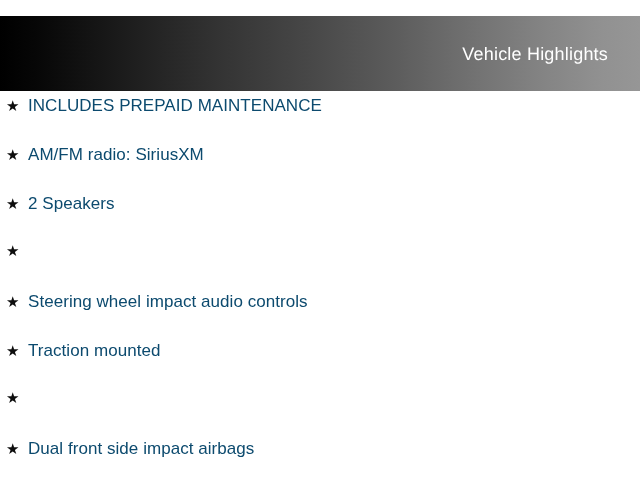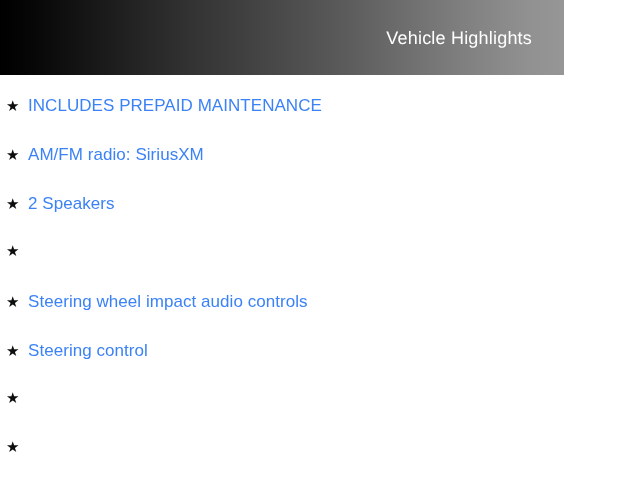--- a/index.html
+++ b/index.html
@@ -16,22 +16,22 @@
   .slide {
     position: relative;
     width: 640px;
     height: 480px;
     background: #ffffff;
     overflow: hidden;
   }
   .header-band {
     position: absolute;
     left: 0;
-    top: 0;
-    width: 564px;
+    top: 16px;
+    width: 640px;
     height: 75px;
     background: linear-gradient(to right, #000000 0%, #070707 6%, #1d1d1d 20%, #333333 34%, #474747 48%, #5b5b5b 61%, #707070 73%, #848484 85%, #919191 94%, #969696 100%);
     display: flex;
     align-items: center;
     justify-content: flex-end;
     box-sizing: border-box;
     padding-right: 32px;
   }
   .header-title {
     color: #ffffff;
@@ -74,21 +74,21 @@
   .bullet-star {
     display: inline-block;
     width: 22px;
     flex: 0 0 22px;
     color: #0d0d0d;
     font-size: 15px;
     line-height: 1;
     font-family: "DejaVu Sans", sans-serif;
   }
   .highlight-text {
-    color: #3b82f6;
+    color: #0c4a6e;
     font-family: "Liberation Sans", sans-serif;
     font-size: 17px;
     font-weight: 400;
     line-height: 1;
     letter-spacing: 0.05px;
   }
 </style>
 </head>
 <body>
 
@@ -119,26 +119,27 @@
       <span class="bullet-star">★</span>
     </li>
 
     <li class="highlight-item">
       <span class="bullet-star">★</span>
       <span class="highlight-text">Steering wheel impact audio controls</span>
     </li>
 
     <li class="highlight-item">
       <span class="bullet-star">★</span>
-      <span class="highlight-text">Steering control</span>
+      <span class="highlight-text">Traction mounted</span>
     </li>
 
     <li class="highlight-item">
       <span class="bullet-star">★</span>
     </li>
 
     <li class="highlight-item">
       <span class="bullet-star">★</span>
+      <span class="highlight-text">Dual front side impact airbags</span>
     </li>
 
   </ul>
 
 </div>
 
 </body></html>

